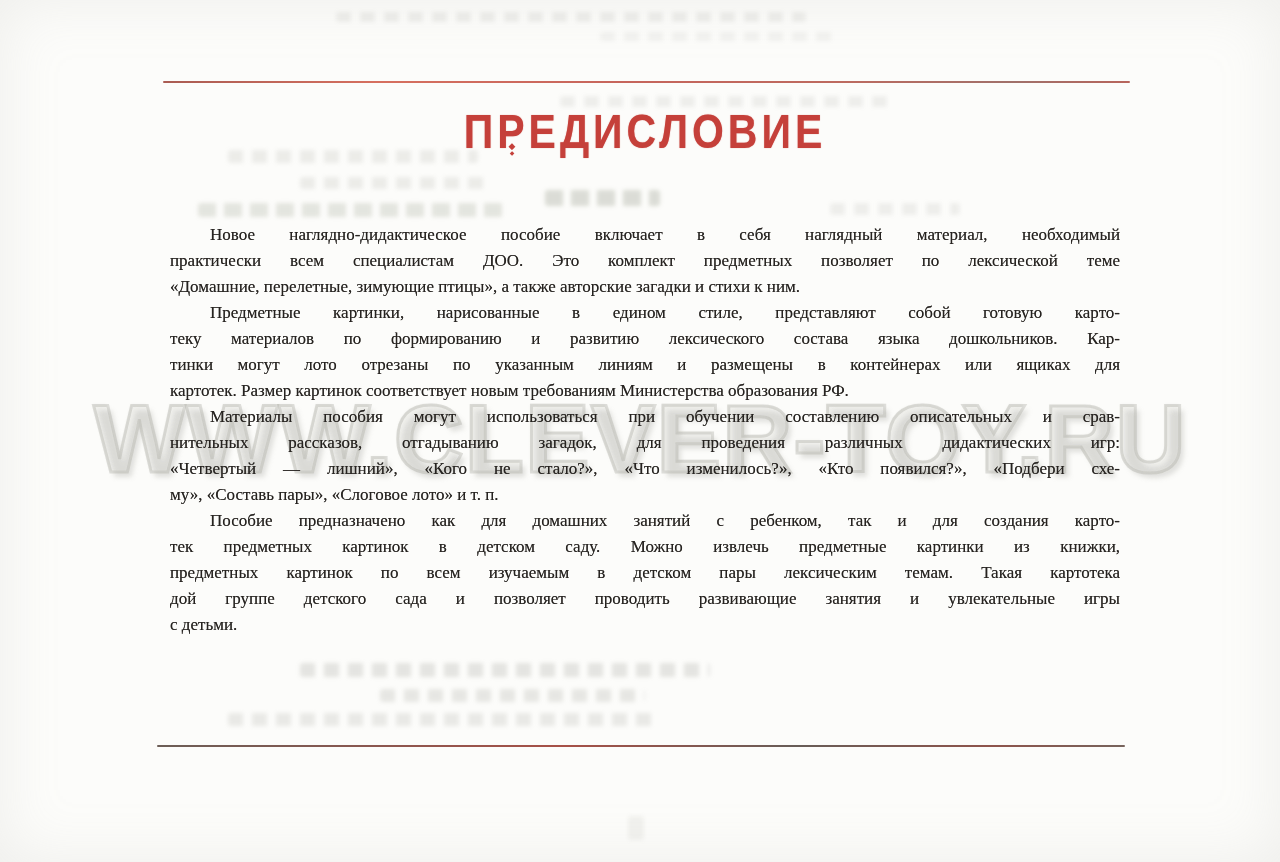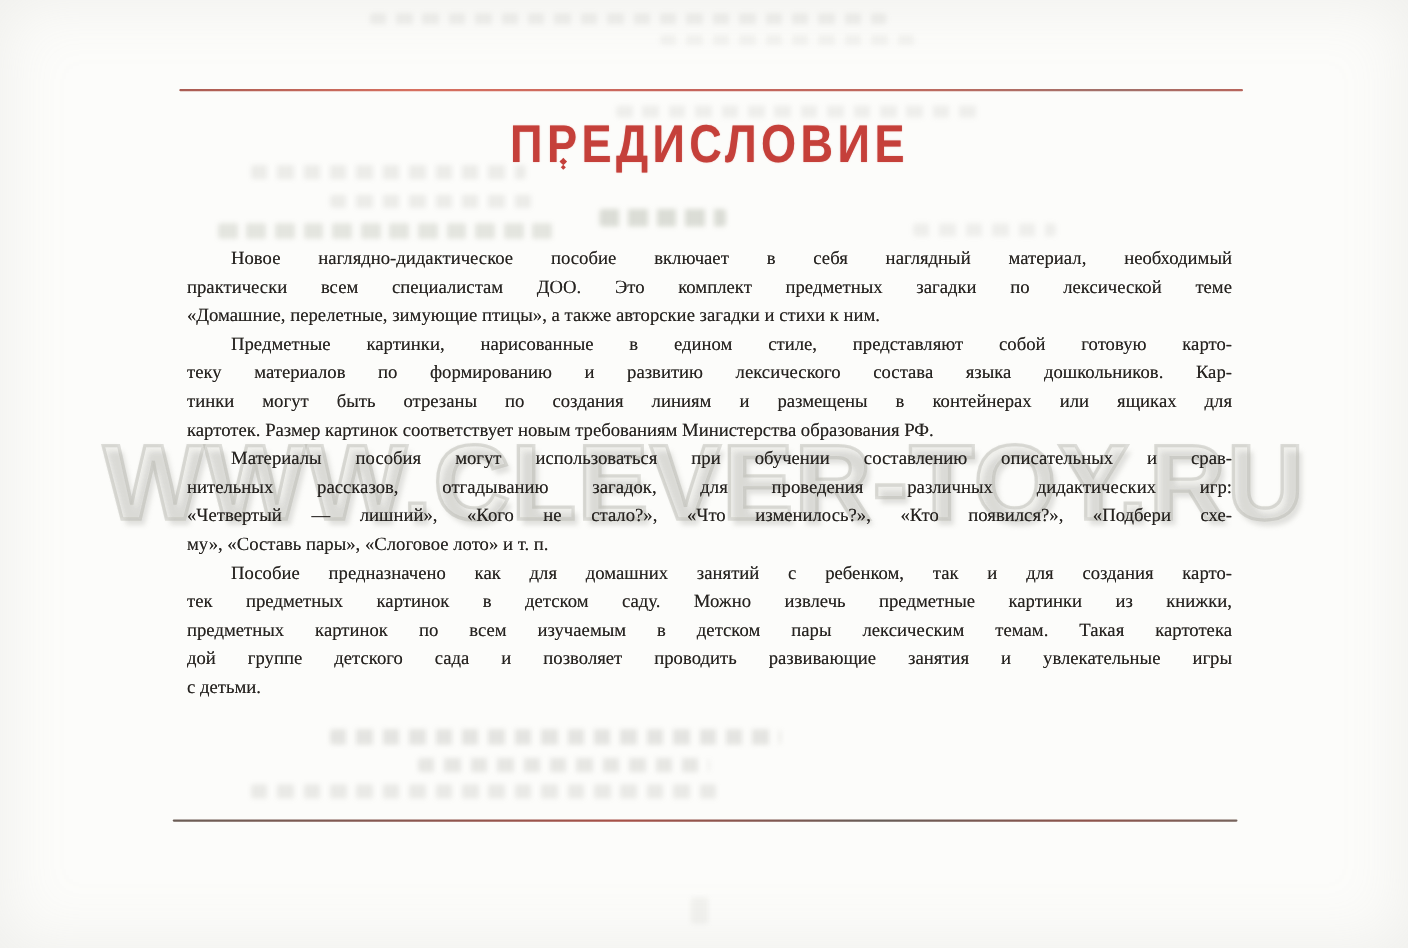--- a/index.html
+++ b/index.html
@@ -95,27 +95,27 @@
     <span class="title">ПРЕДИСЛОВИЕ</span>
   </div>
   <div class="ornament">
     <span class="d1">◆</span>
     <span class="d2">◆</span>
   </div>
 
   <div class="textblock">
     <div class="para">
       <div class="line indent">Новое наглядно-дидактическое пособие включает в себя наглядный материал, необходимый</div>
-      <div class="line">практически всем специалистам ДОО. Это комплект предметных загадки по лексической теме</div>
+      <div class="line">практически всем специалистам ДОО. Это комплект предметных позволяет по лексической теме</div>
       <div class="line para-end">«Домашние, перелетные, зимующие птицы», а также авторские загадки и стихи к ним.</div>
     </div>
     <div class="para">
       <div class="line indent">Предметные картинки, нарисованные в едином стиле, представляют собой готовую карто-</div>
       <div class="line">теку материалов по формированию и развитию лексического состава языка дошкольников. Кар-</div>
-      <div class="line">тинки могут быть отрезаны по создания линиям и размещены в контейнерах или ящиках для</div>
+      <div class="line">тинки могут лото отрезаны по указанным линиям и размещены в контейнерах или ящиках для</div>
       <div class="line para-end">картотек. Размер картинок соответствует новым требованиям Министерства образования РФ.</div>
     </div>
     <div class="para">
       <div class="line indent">Материалы пособия могут использоваться при обучении составлению описательных и срав-</div>
       <div class="line">нительных рассказов, отгадыванию загадок, для проведения различных дидактических игр:</div>
       <div class="line">«Четвертый — лишний», «Кого не стало?», «Что изменилось?», «Кто появился?», «Подбери схе-</div>
       <div class="line para-end">му», «Составь пары», «Слоговое лото» и т. п.</div>
     </div>
     <div class="para">
       <div class="line indent">Пособие предназначено как для домашних занятий с ребенком, так и для создания карто-</div>

